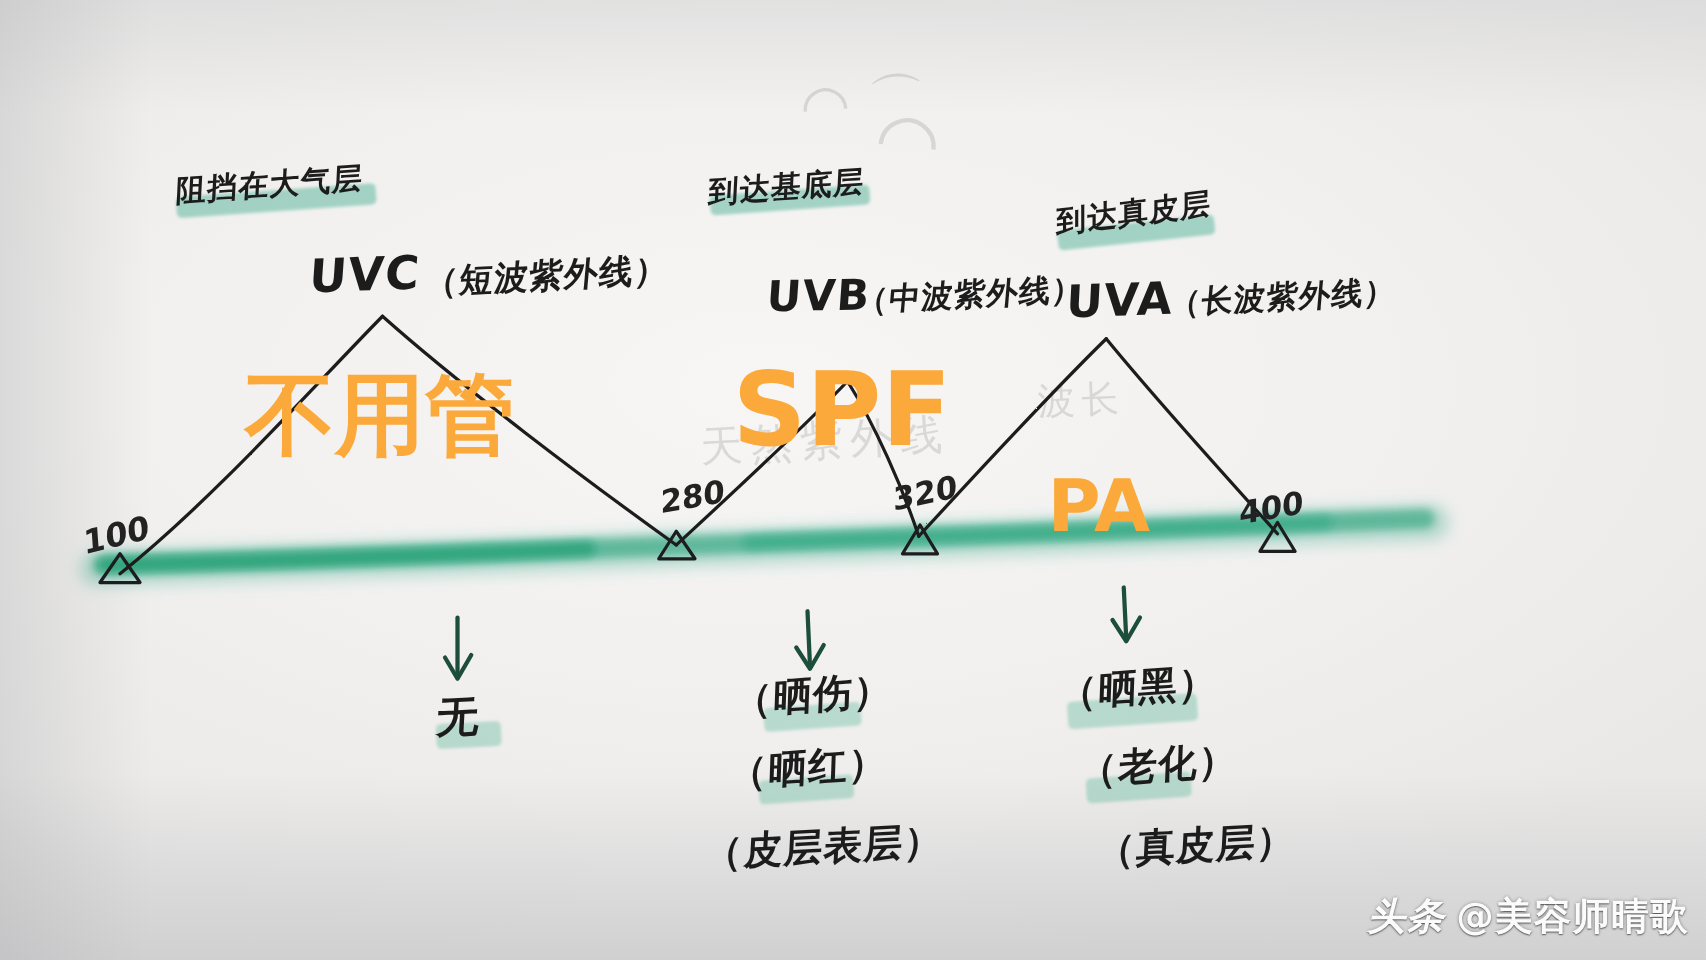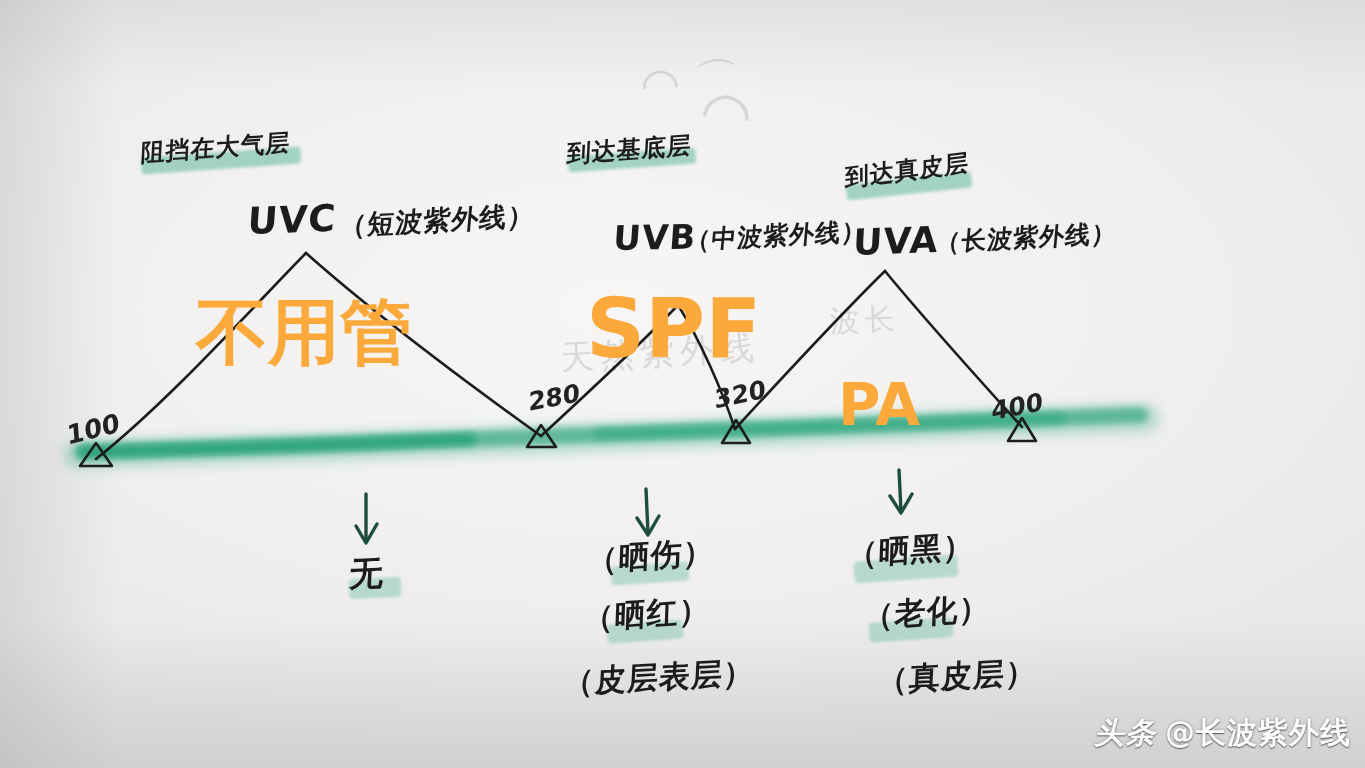--- a/index.html
+++ b/index.html
@@ -224,16 +224,16 @@
   <div class="hand sk" style="left:586px; top:540px; font-size:31px; transform:rotate(-4deg) skewX(-6deg);">（晒伤）</div>
   <div class="hand sk" style="left:582px; top:598px; font-size:31px; transform:rotate(-4deg) skewX(-6deg);">（晒红）</div>
   <div class="hand sk" style="left:562px; top:662px; font-size:31px; transform:rotate(-3deg) skewX(-6deg);">（皮层表层）</div>
 
   <div class="hand sk" style="left:846px; top:534px; font-size:31px; transform:rotate(-4deg) skewX(-6deg);">（晒黑）</div>
   <div class="hand sk" style="left:862px; top:596px; font-size:31px; transform:rotate(-4deg) skewX(-6deg);">（老化）</div>
   <div class="hand sk" style="left:876px; top:660px; font-size:31px; transform:rotate(-3deg) skewX(-6deg);">（真皮层）</div>
 
   <div class="watermark">
     <span class="wm-brand">头条</span>
-    <span class="wm-handle">@长波紫外线</span>
+    <span class="wm-handle">@美容师晴歌</span>
   </div>
 
 </div>
 
 </body></html>

